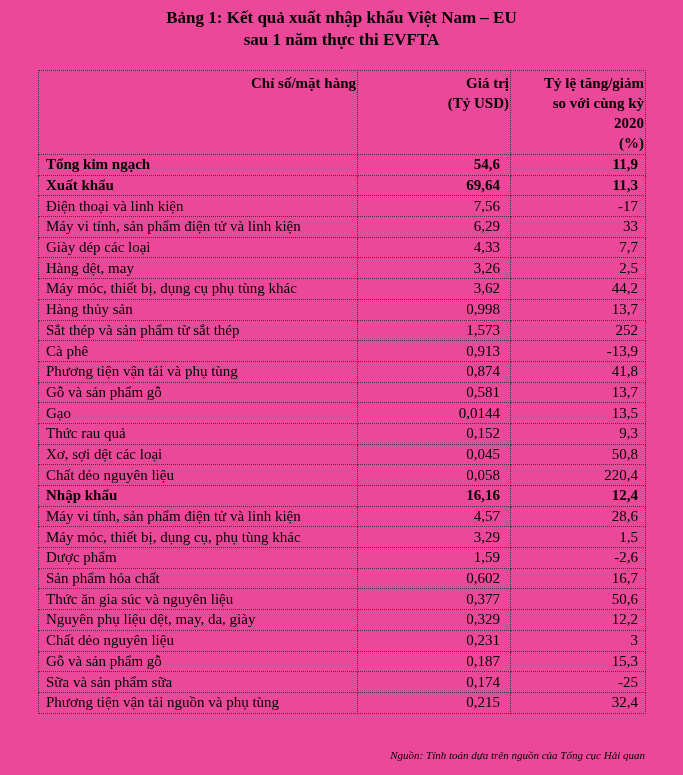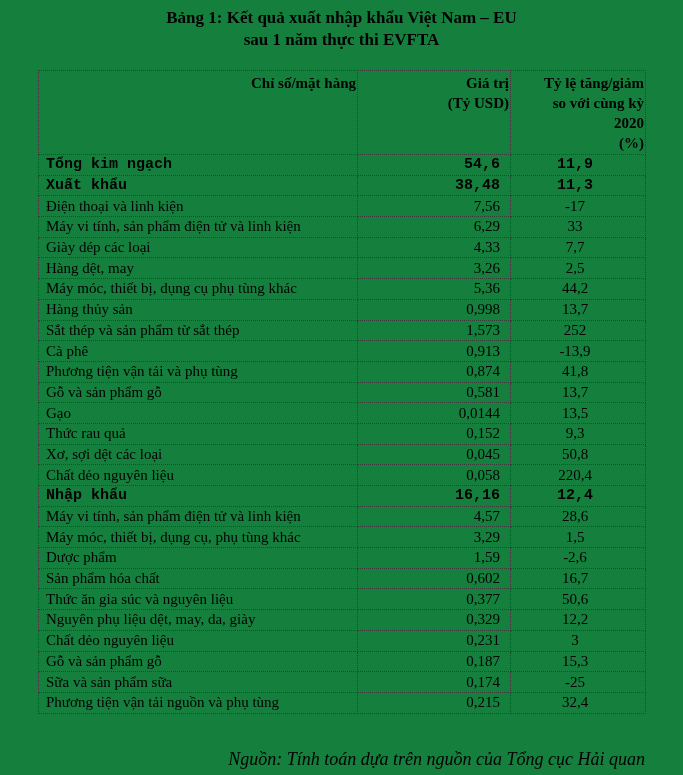--- a/index.html
+++ b/index.html
@@ -1,20 +1,20 @@
 <!DOCTYPE html>
 <html><head>
 <meta charset="utf-8">
 <style>
   html, body { margin: 0; padding: 0; background: #ffffff; }
   .page {
     position: relative;
     width: 683px;
     height: 775px;
-    background: #15803d;
+    background: #ec4899;
     color: #000000;
     font-family: "Liberation Serif", "DejaVu Serif", serif;
     overflow: hidden;
   }
   .title {
     position: absolute;
     top: 7px;
     left: 0;
     width: 100%;
     text-align: center;
@@ -45,28 +45,28 @@
     line-height: 20px;
   }
   .data-table tbody td {
     height: 19.7px;
     line-height: 19px;
     padding-top: 0;
     padding-bottom: 0;
   }
   td.cell-label  { text-align: left;  padding-left: 7px;  padding-right: 2px; }
   td.cell-value  { text-align: right; padding-right: 10px; }
-  td.cell-change { text-align: center; padding-right: 7px; }
-  tr.section-row td { font-weight: bold; font-family: Liberation Mono, monospace; }
+  td.cell-change { text-align: right; padding-right: 7px; }
+  tr.section-row td { font-weight: bold; }
   .source {
     position: absolute;
     top: 749px;
     right: 38px;
     font-style: italic;
-    font-size: 18px;
+    font-size: 11px;
   }
 </style>
 </head>
 <body>
 
 <div class="page">
 
   <div class="title">
     <div>Bảng 1: Kết quả xuất nhập khẩu Việt Nam – EU</div>
     <div>sau 1 năm thực thi EVFTA</div>
@@ -96,21 +96,21 @@
         </tr>
     </thead>
     <tbody>
         <tr class="section-row">
           <td class="cell-label">Tổng kim ngạch</td>
           <td class="cell-value">54,6</td>
           <td class="cell-change">11,9</td>
         </tr>
         <tr class="section-row">
           <td class="cell-label">Xuất khẩu</td>
-          <td class="cell-value">38,48</td>
+          <td class="cell-value">69,64</td>
           <td class="cell-change">11,3</td>
         </tr>
         <tr>
           <td class="cell-label">Điện thoại và linh kiện</td>
           <td class="cell-value">7,56</td>
           <td class="cell-change">-17</td>
         </tr>
         <tr>
           <td class="cell-label">Máy vi tính, sản phẩm điện tử và linh kiện</td>
           <td class="cell-value">6,29</td>
@@ -121,21 +121,21 @@
           <td class="cell-value">4,33</td>
           <td class="cell-change">7,7</td>
         </tr>
         <tr>
           <td class="cell-label">Hàng dệt, may</td>
           <td class="cell-value">3,26</td>
           <td class="cell-change">2,5</td>
         </tr>
         <tr>
           <td class="cell-label">Máy móc, thiết bị, dụng cụ phụ tùng khác</td>
-          <td class="cell-value">5,36</td>
+          <td class="cell-value">3,62</td>
           <td class="cell-change">44,2</td>
         </tr>
         <tr>
           <td class="cell-label">Hàng thủy sản</td>
           <td class="cell-value">0,998</td>
           <td class="cell-change">13,7</td>
         </tr>
         <tr>
           <td class="cell-label">Sắt thép và sản phẩm từ sắt thép</td>
           <td class="cell-value">1,573</td>

